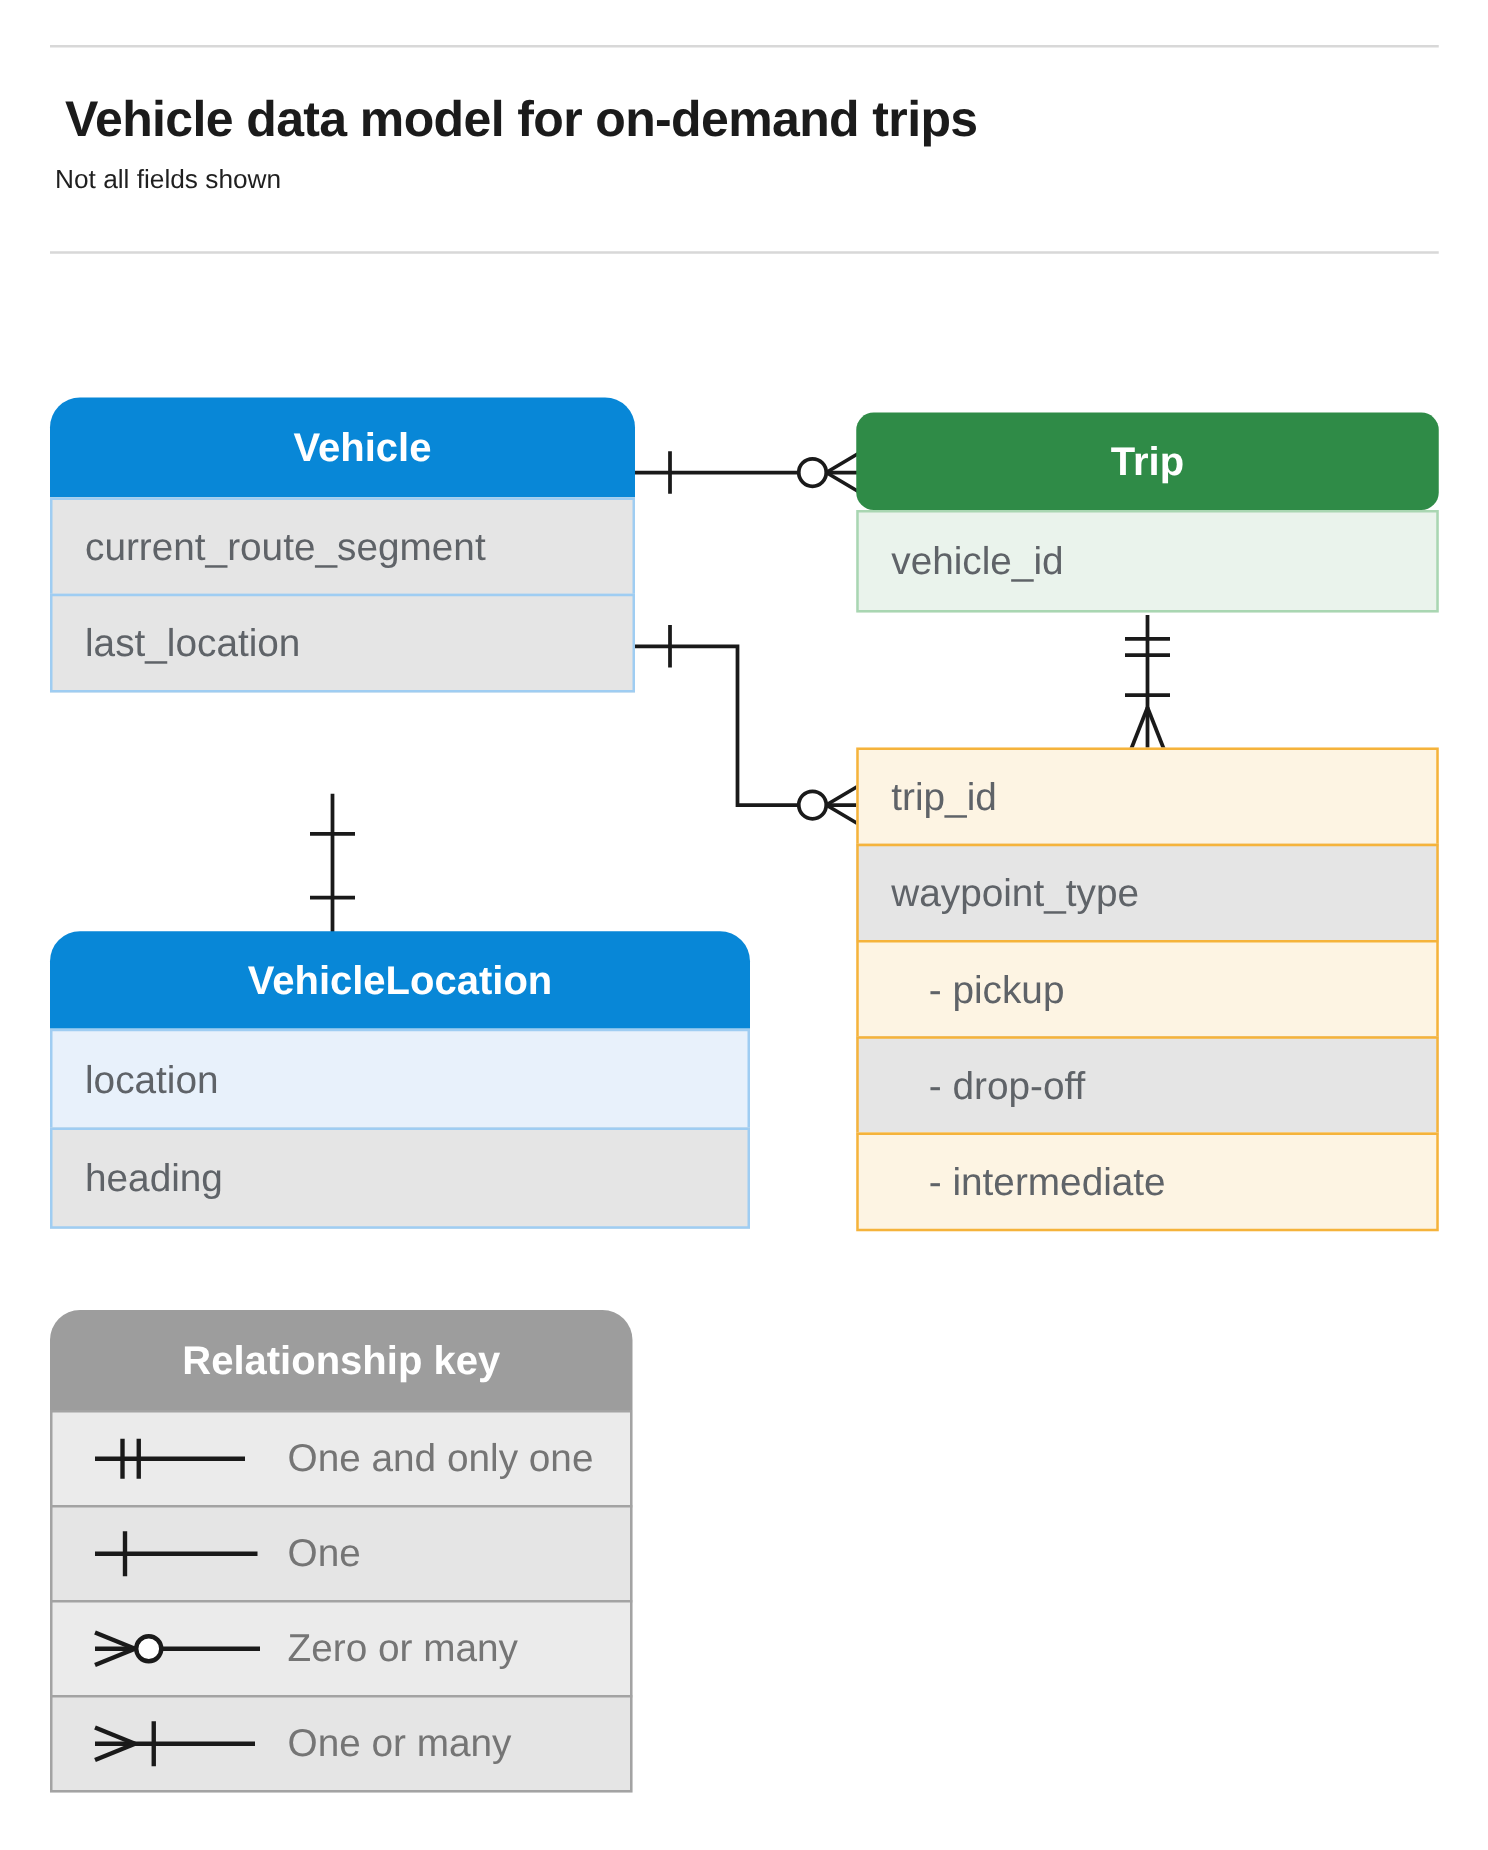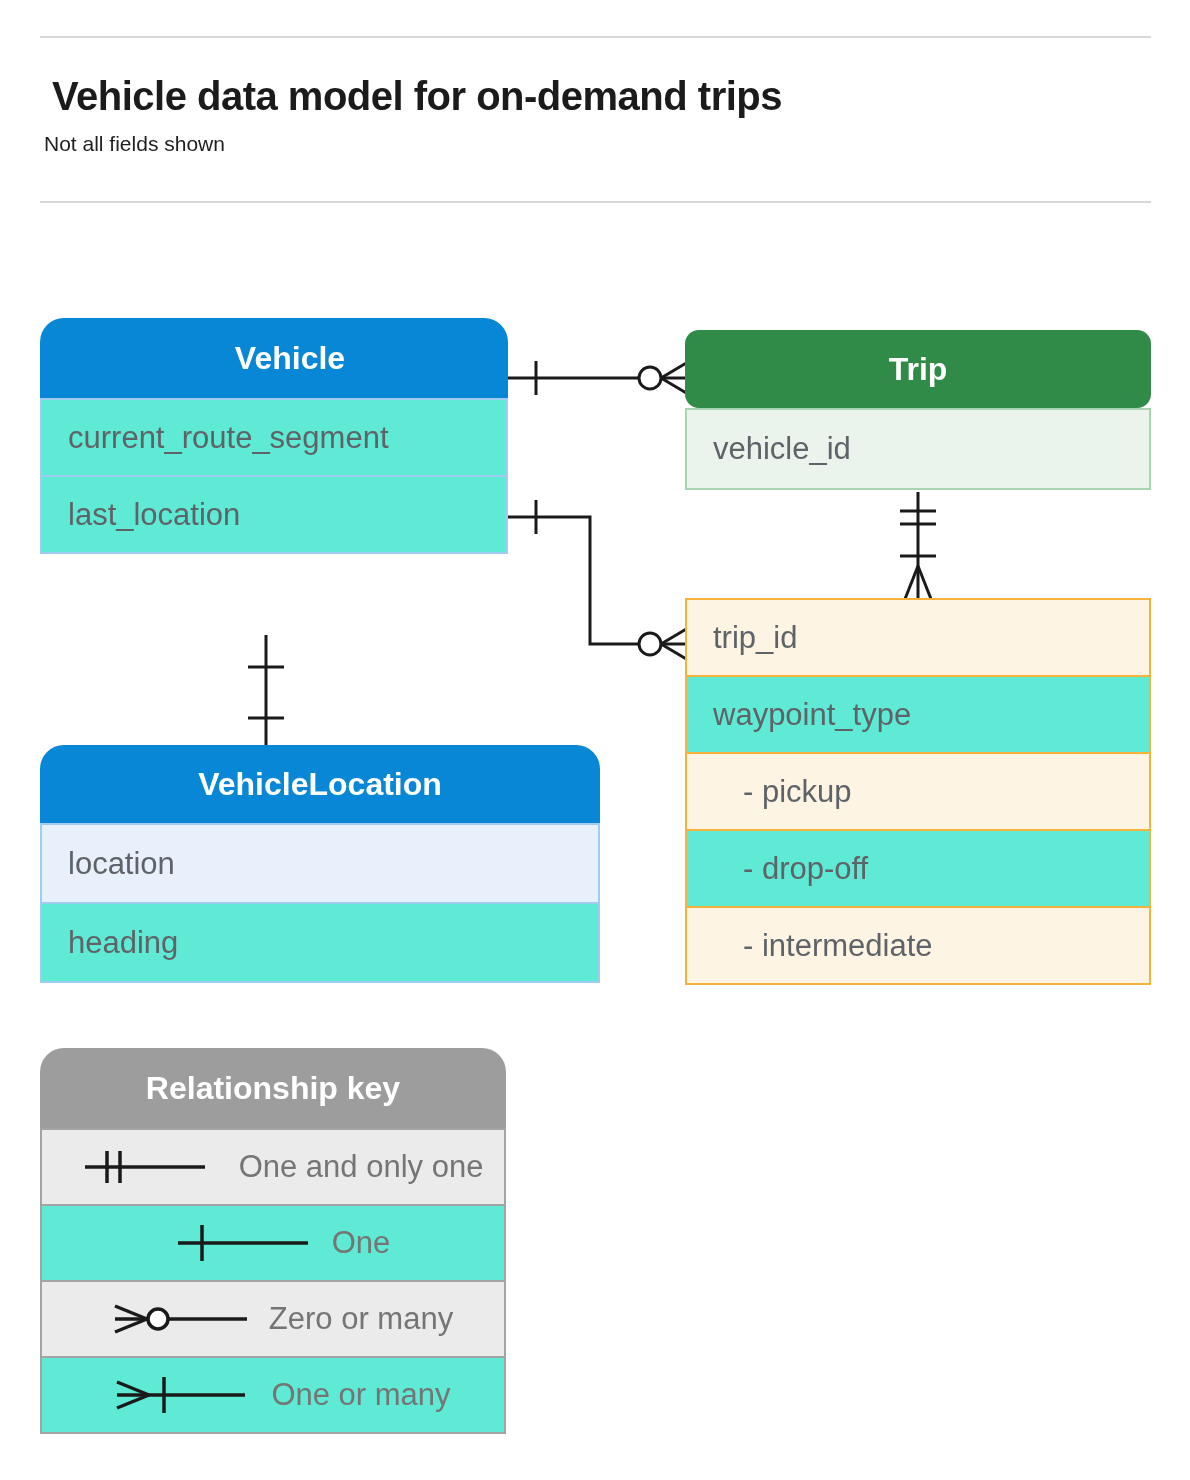--- a/index.html
+++ b/index.html
@@ -19,21 +19,21 @@
   .rule-top{top:36px;}
   .rule-sub{top:201px;}
   .title{position:absolute; left:52px; top:74px; margin:0; font-size:40px; font-weight:700;
          letter-spacing:-0.5px; color:var(--title-text);}
   .subtitle{position:absolute; left:44px; top:132px; font-size:21px; color:#1f1f1f;}
 
   .entity{position:absolute;}
   .ehead{border-radius:24px 24px 0 0; color:#fff; font-weight:700; font-size:32px;
          display:flex; align-items:center; justify-content:center;}
   .erow{box-sizing:border-box; border:2px solid; display:flex; align-items:center;
-        padding-left:26px; font-size:31px; color:var(--row-text); background:#5eead4;}
+        padding-left:26px; font-size:31px; color:var(--row-text); background:#e5e5e5;}
   .erow + .erow{margin-top:-2px;}
 
   .t-vehicle{left:40px; top:318px; width:468px;}
   .t-vehicle .ehead{height:80px; background:var(--blue-header);padding-left:32px;}
   .t-vehicle .erow{height:79px; border-color:var(--blue-border);}
   .t-vehicle .erow.alt{background:var(--blue-row);}
 
   .t-trip{left:685px; top:330px; width:466px;}
   .t-trip .ehead{height:78px; background:var(--green-header);border-radius:14px;}
   .t-trip .erow{height:82px; border-color:var(--green-border);}
@@ -45,21 +45,21 @@
   .t-waypoint .erow.alt{background:var(--orange-row);}
   .t-waypoint .erow.indent{padding-left:56px;}
 
   .t-location{left:40px; top:745px; width:560px;}
   .t-location .ehead{height:78px; background:var(--blue-header);}
   .t-location .erow{height:81px; border-color:var(--blue-border);}
   .t-location .erow.alt{background:var(--blue-row);}
 
   .t-key{left:40px; top:1048px; width:466px;}
   .t-key .ehead{height:80px; background:var(--gray-header);}
-  .t-key .erow{height:78px; border-color:var(--gray-border); color:var(--legend-text); padding-left:20px;justify-content:center;}
+  .t-key .erow{height:78px; border-color:var(--gray-border); color:var(--legend-text); padding-left:32px;}
   .t-key .erow.alt{background:var(--gray-row);}
   .ksym{flex:0 0 auto;}
   .ksym path{stroke:var(--connector); stroke-width:3.5; fill:none;}
   .ksym circle{stroke:var(--connector); stroke-width:3.5; fill:#fff;}
   .klabel{margin-left:16px;}
 
   .connectors{position:absolute; left:0; top:0; width:1190px; height:1480px; pointer-events:none;}
   .connectors path{stroke:var(--connector); stroke-width:3; fill:none;}
   .connectors circle{stroke:var(--connector); stroke-width:3; fill:#fff;}
 </style>

